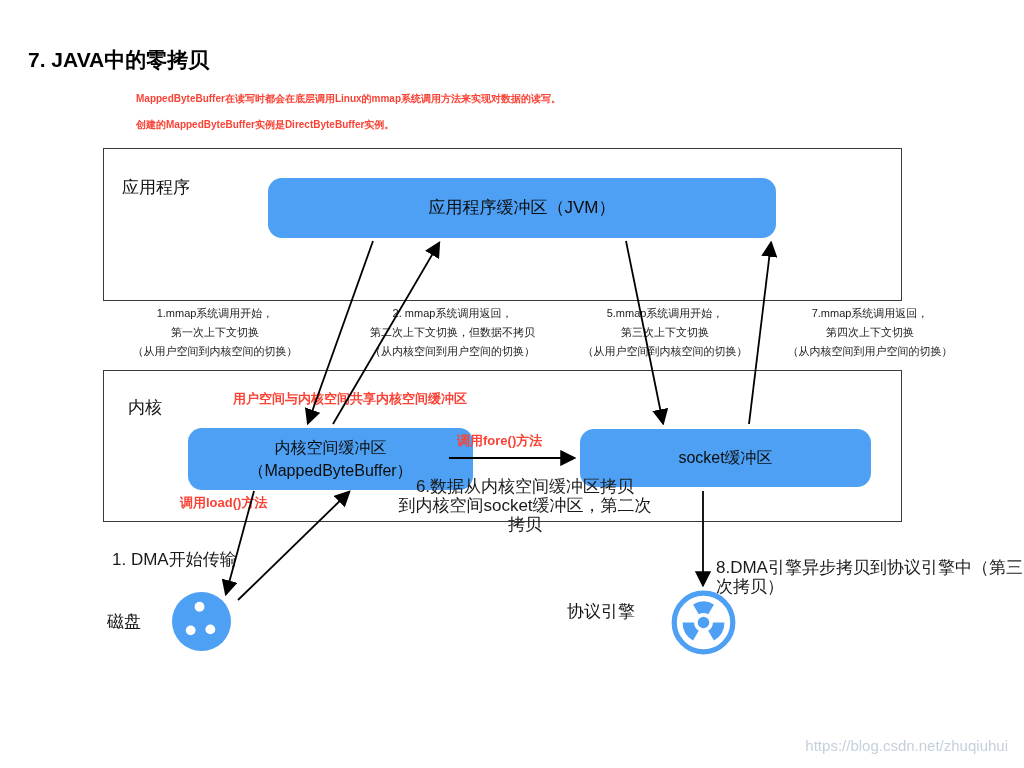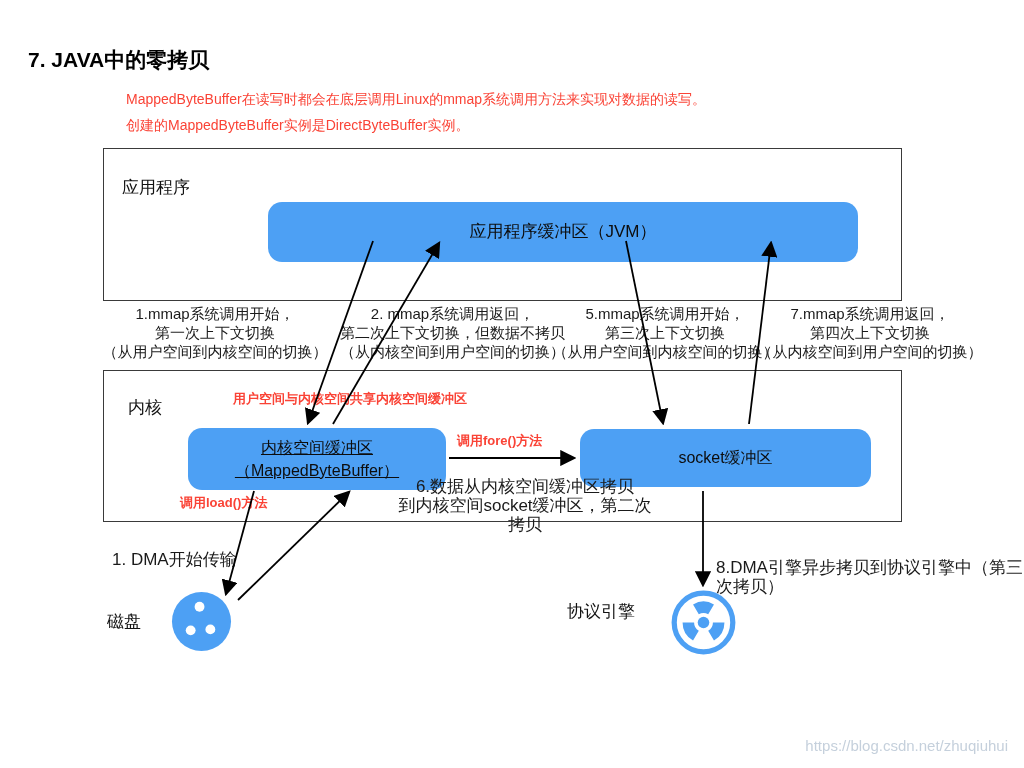--- a/index.html
+++ b/index.html
@@ -3,67 +3,67 @@
 <meta charset="utf-8">
 <style>
   html,body{margin:0;padding:0;background:#ffffff;}
   .canvas{
     position:relative;width:1024px;height:768px;background:#fff;overflow:hidden;
     font-family:"Liberation Sans","DejaVu Sans",sans-serif;color:#111;
     --blue:#4DA0F4;--red:#FA4336;--frame:#3a3a3a;--arrow:#000;--wm:#c5d0dc;
   }
   .abs{position:absolute;}
   .title{font-size:21px;font-weight:bold;color:#000;}
-  .red-note{color:var(--red);font-weight:normal;font-size:14px;line-height:26px;white-space:pre-line;}
+  .red-note{color:var(--red);font-weight:bold;font-size:10px;line-height:26px;white-space:pre-line;margin-left:10px;}
   .frame{border:1px solid var(--frame);box-sizing:border-box;background:transparent;}
   .frame-label{font-size:17px;color:#111;}
   .pill{
     background:var(--blue);border-radius:14px;box-sizing:border-box;
     display:flex;align-items:center;justify-content:center;text-align:center;
     font-size:17px;color:#0d0d0d;white-space:pre-line;line-height:1.45;
   }
   .pill.small{font-size:16px;}
-  .step-note{font-size:15px;line-height:19px;text-align:center;white-space:pre-line;color:#1a1a1a;}
+  .step-note{font-size:11px;line-height:19px;text-align:center;white-space:pre-line;color:#1a1a1a;}
   .red-label{color:var(--red);font-weight:bold;font-size:13px;white-space:pre-line;}
   .small-note{font-size:17px;line-height:19px;color:#1a1a1a;white-space:pre-line;}
   .center{text-align:center;}
   .watermark{font-size:15px;color:var(--wm);}
   svg.overlay{position:absolute;left:0;top:0;pointer-events:none;}
 </style>
 </head>
 <body>
 
 <div class="canvas" style="--blue: #4DA0F4; --red: #FA4336; --frame: #3A3A3A; --arrow: #000000; --wm: #C5D0DC;">
 
   <div class="abs title" style="left:28px;top:46px;">7. JAVA中的零拷贝</div>
   <div class="abs red-note" style="left:126px;top:86px;width:720px;">MappedByteBuffer在读写时都会在底层调用Linux的mmap系统调用方法来实现对数据的读写。
 创建的MappedByteBuffer实例是DirectByteBuffer实例。</div>
 
   <div class="abs frame" style="left:103px;top:148px;width:799px;height:153px;"></div>
   <div class="abs frame-label" style="left:122px;top:176px;">应用程序</div>
-  <div class="abs pill" style="left:268px;top:178px;width:590px;height:60px;margin-top:24px;">应用程序缓冲区（JVM）</div>
+  <div class="abs pill" style="left:268px;top:178px;width:508px;height:60px;">应用程序缓冲区（JVM）</div>
 
   <div class="abs step-note" style="left:100px;top:304px;width:230px;">1.mmap系统调用开始，
 第一次上下文切换
 （从用户空间到内核空间的切换）</div>
   <div class="abs step-note" style="left:335px;top:304px;width:235px;">2. mmap系统调用返回，
 第二次上下文切换，但数据不拷贝
 （从内核空间到用户空间的切换）</div>
   <div class="abs step-note" style="left:550px;top:304px;width:230px;">5.mmap系统调用开始，
 第三次上下文切换
 （从用户空间到内核空间的切换）</div>
   <div class="abs step-note" style="left:757px;top:304px;width:226px;">7.mmap系统调用返回，
 第四次上下文切换
 （从内核空间到用户空间的切换）</div>
 
   <div class="abs frame" style="left:103px;top:370px;width:799px;height:152px;"></div>
   <div class="abs frame-label" style="left:128px;top:396px;">内核</div>
   <div class="abs red-label" style="left:233px;top:390px;">用户空间与内核空间共享内核空间缓冲区</div>
 
-  <div class="abs pill small" style="left:188px;top:428px;width:258px;height:62px;text-decoration:underline;">内核空间缓冲区
+  <div class="abs pill small" style="left:188px;top:428px;width:285px;height:62px;">内核空间缓冲区
 （MappedByteBuffer）</div>
   <div class="abs red-label" style="left:457px;top:432px;">调用fore()方法</div>
   <div class="abs pill small" style="left:580px;top:429px;width:291px;height:58px;">socket缓冲区</div>
   <div class="abs red-label" style="left:180px;top:494px;">调用load()方法</div>
   <div class="abs small-note center" style="left:390px;top:477px;width:270px;">6.数据从内核空间缓冲区拷贝
 到内核空间socket缓冲区，第二次拷贝</div>
 
   <div class="abs small-note" style="left:112px;top:550px;">1. DMA开始传输</div>
   <div class="abs frame-label" style="left:107px;top:610px;">磁盘</div>
   <div class="abs frame-label" style="left:567px;top:600px;">协议引擎</div>

